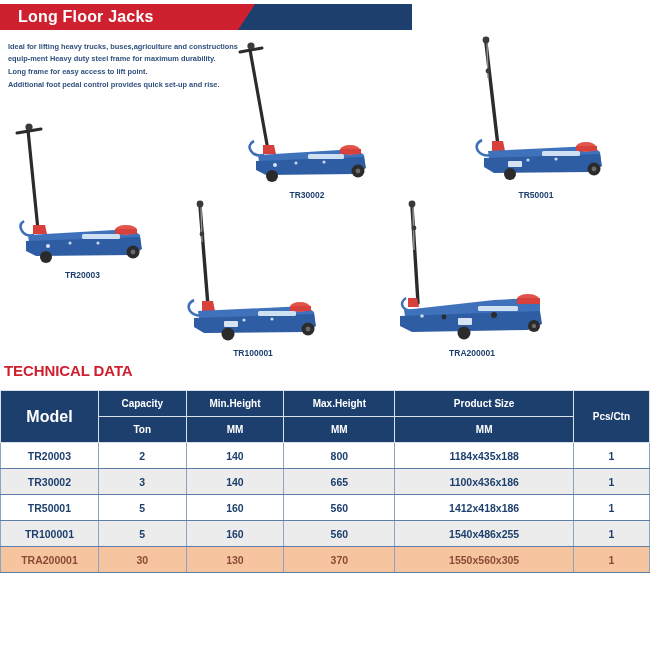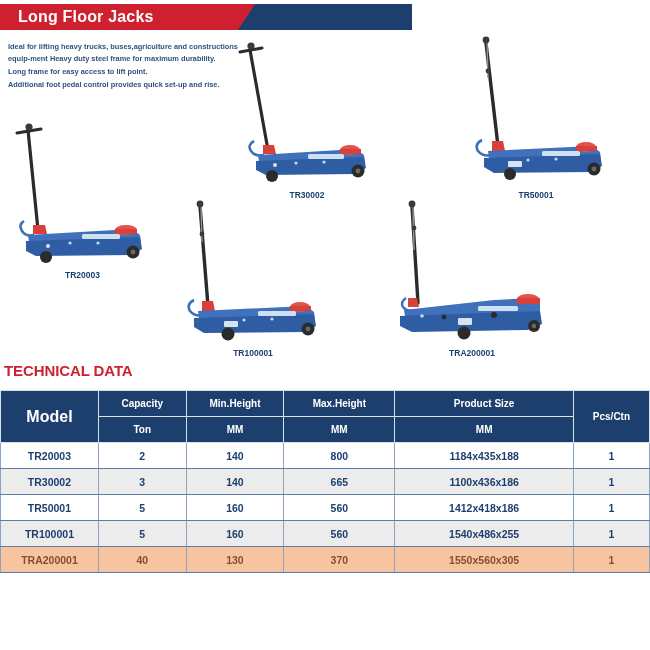--- a/index.html
+++ b/index.html
@@ -319,20 +319,20 @@
     <tr class="even">
       <td>TR100001</td>
       <td>5</td>
       <td>160</td>
       <td>560</td>
       <td>1540x486x255</td>
       <td>1</td>
     </tr>
     <tr class="highlight">
       <td>TRA200001</td>
-      <td>40</td>
+      <td>30</td>
       <td>130</td>
       <td>370</td>
       <td>1550x560x305</td>
       <td>1</td>
     </tr>
   </tbody>
 </table>
 
 </body></html>

